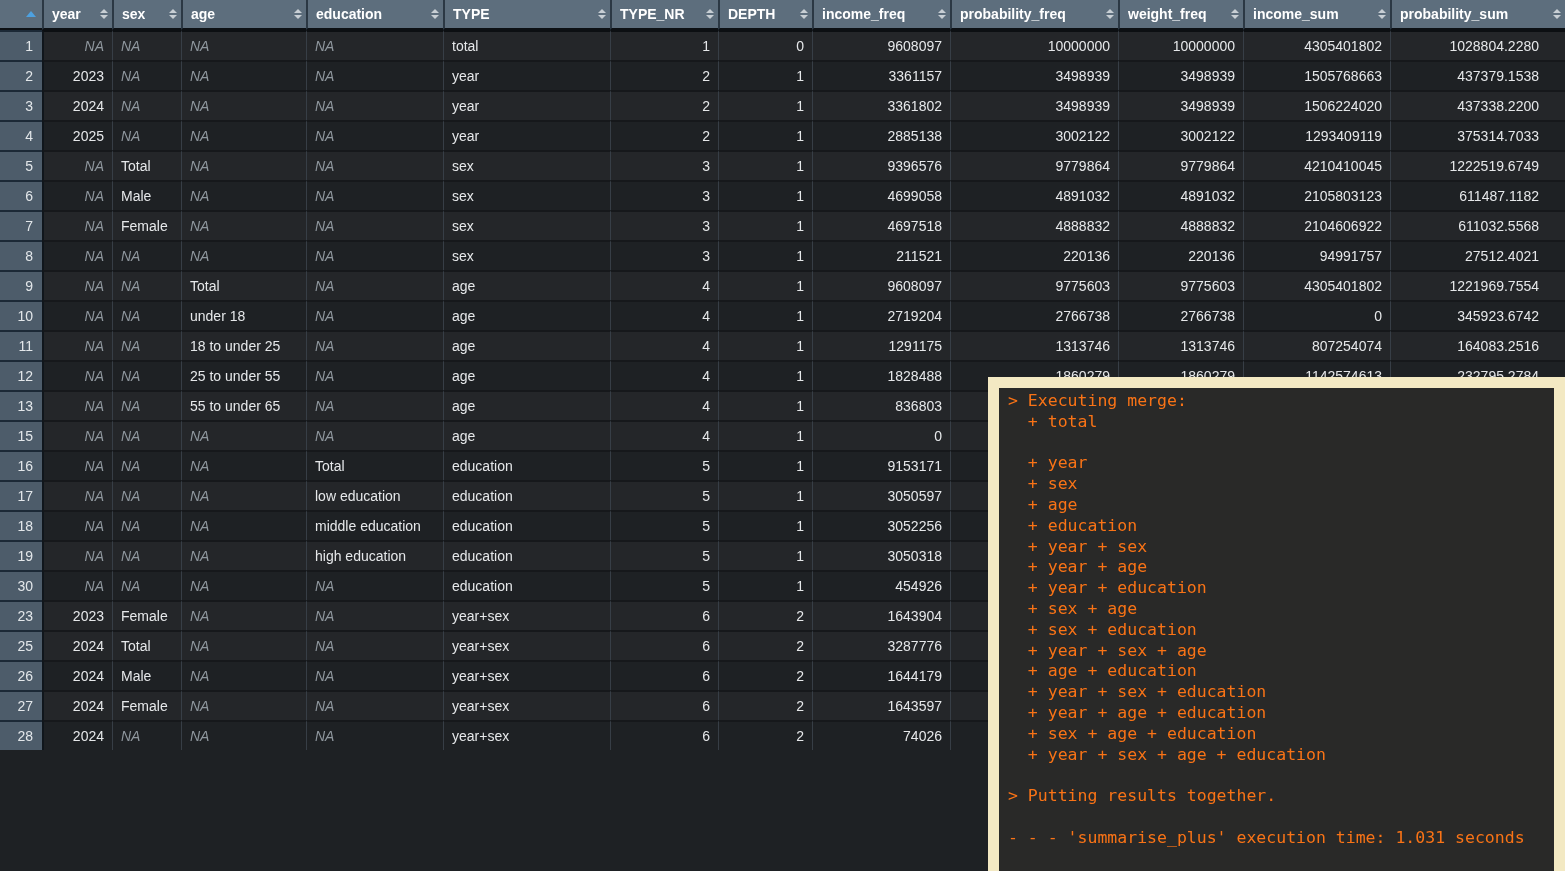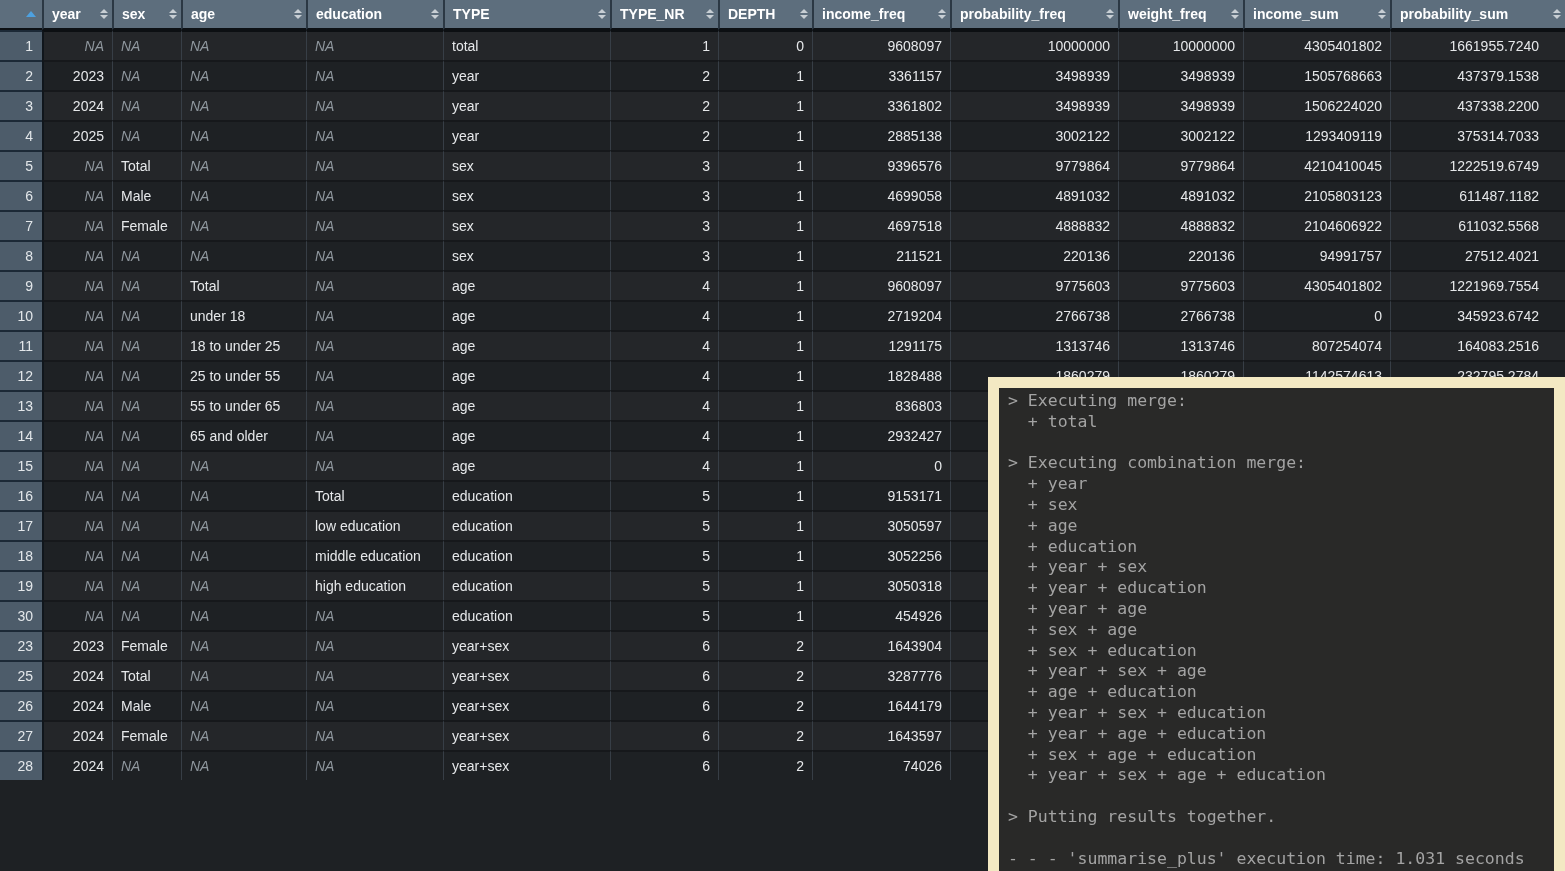--- a/index.html
+++ b/index.html
@@ -42,21 +42,21 @@
   span.na{font-style:italic;color:#8f979e;}
   
   .console-panel{
     position:absolute;left:988px;top:377px;width:577px;height:506px;
     box-sizing:border-box;background:#292928;
     border:11px solid #f3e9c3;border-bottom:none;
     padding:3px 0 0 9px;overflow:hidden;
   }
   .console-line{
     font-family:"DejaVu Sans Mono",monospace;font-size:16.5px;line-height:20.8px;
-    color:#a3a3a3;white-space:pre;
+    color:#f97316;white-space:pre;
   }
 </style>
 </head>
 <body>
 
 <div class="viewport">
   <table class="data-grid">
     <colgroup>
         <col style="width: 42px;">
         <col style="width: 70px;">
@@ -196,21 +196,21 @@
           <td class="data al-l"><span class="na">NA</span></td>
           <td class="data al-l"><span class="na">NA</span></td>
           <td class="data al-l"><span class="na">NA</span></td>
           <td class="data al-l">total</td>
           <td class="data al-r">1</td>
           <td class="data al-r">0</td>
           <td class="data al-r">9608097</td>
           <td class="data al-r">10000000</td>
           <td class="data al-r">10000000</td>
           <td class="data al-r">4305401802</td>
-          <td class="data al-r last-col">1661955.7240</td>
+          <td class="data al-r last-col">1028804.2280</td>
         </tr>
         <tr class="even">
           <td class="gutter">2</td>
           <td class="data al-r first">2023</td>
           <td class="data al-l"><span class="na">NA</span></td>
           <td class="data al-l"><span class="na">NA</span></td>
           <td class="data al-l"><span class="na">NA</span></td>
           <td class="data al-l">year</td>
           <td class="data al-r">2</td>
           <td class="data al-r">1</td>
@@ -373,35 +373,20 @@
         <tr class="odd">
           <td class="gutter">13</td>
           <td class="data al-r first"><span class="na">NA</span></td>
           <td class="data al-l"><span class="na">NA</span></td>
           <td class="data al-l">55 to under 65</td>
           <td class="data al-l"><span class="na">NA</span></td>
           <td class="data al-l">age</td>
           <td class="data al-r">4</td>
           <td class="data al-r">1</td>
           <td class="data al-r">836803</td>
-          <td class="data al-r"></td>
-          <td class="data al-r"></td>
-          <td class="data al-r"></td>
-          <td class="data al-r last-col"></td>
-        </tr>
-        <tr class="even">
-          <td class="gutter">14</td>
-          <td class="data al-r first"><span class="na">NA</span></td>
-          <td class="data al-l"><span class="na">NA</span></td>
-          <td class="data al-l">65 and older</td>
-          <td class="data al-l"><span class="na">NA</span></td>
-          <td class="data al-l">age</td>
-          <td class="data al-r">4</td>
-          <td class="data al-r">1</td>
-          <td class="data al-r">2932427</td>
           <td class="data al-r"></td>
           <td class="data al-r"></td>
           <td class="data al-r"></td>
           <td class="data al-r last-col"></td>
         </tr>
         <tr class="odd">
           <td class="gutter">15</td>
           <td class="data al-r first"><span class="na">NA</span></td>
           <td class="data al-l"><span class="na">NA</span></td>
           <td class="data al-l"><span class="na">NA</span></td>
@@ -564,28 +549,27 @@
           <td class="data al-r"></td>
           <td class="data al-r"></td>
           <td class="data al-r last-col"></td>
         </tr>
       </tbody>
   </table>
   <div class="console-panel">
       <div class="console-line">&gt; Executing merge:</div>
       <div class="console-line">  + total</div>
       <div class="console-line"> </div>
-      <div class="console-line">&gt; Executing combination merge:</div>
       <div class="console-line">  + year</div>
       <div class="console-line">  + sex</div>
       <div class="console-line">  + age</div>
       <div class="console-line">  + education</div>
       <div class="console-line">  + year + sex</div>
+      <div class="console-line">  + year + age</div>
       <div class="console-line">  + year + education</div>
-      <div class="console-line">  + year + age</div>
       <div class="console-line">  + sex + age</div>
       <div class="console-line">  + sex + education</div>
       <div class="console-line">  + year + sex + age</div>
       <div class="console-line">  + age + education</div>
       <div class="console-line">  + year + sex + education</div>
       <div class="console-line">  + year + age + education</div>
       <div class="console-line">  + sex + age + education</div>
       <div class="console-line">  + year + sex + age + education</div>
       <div class="console-line"> </div>
       <div class="console-line">&gt; Putting results together.</div>

